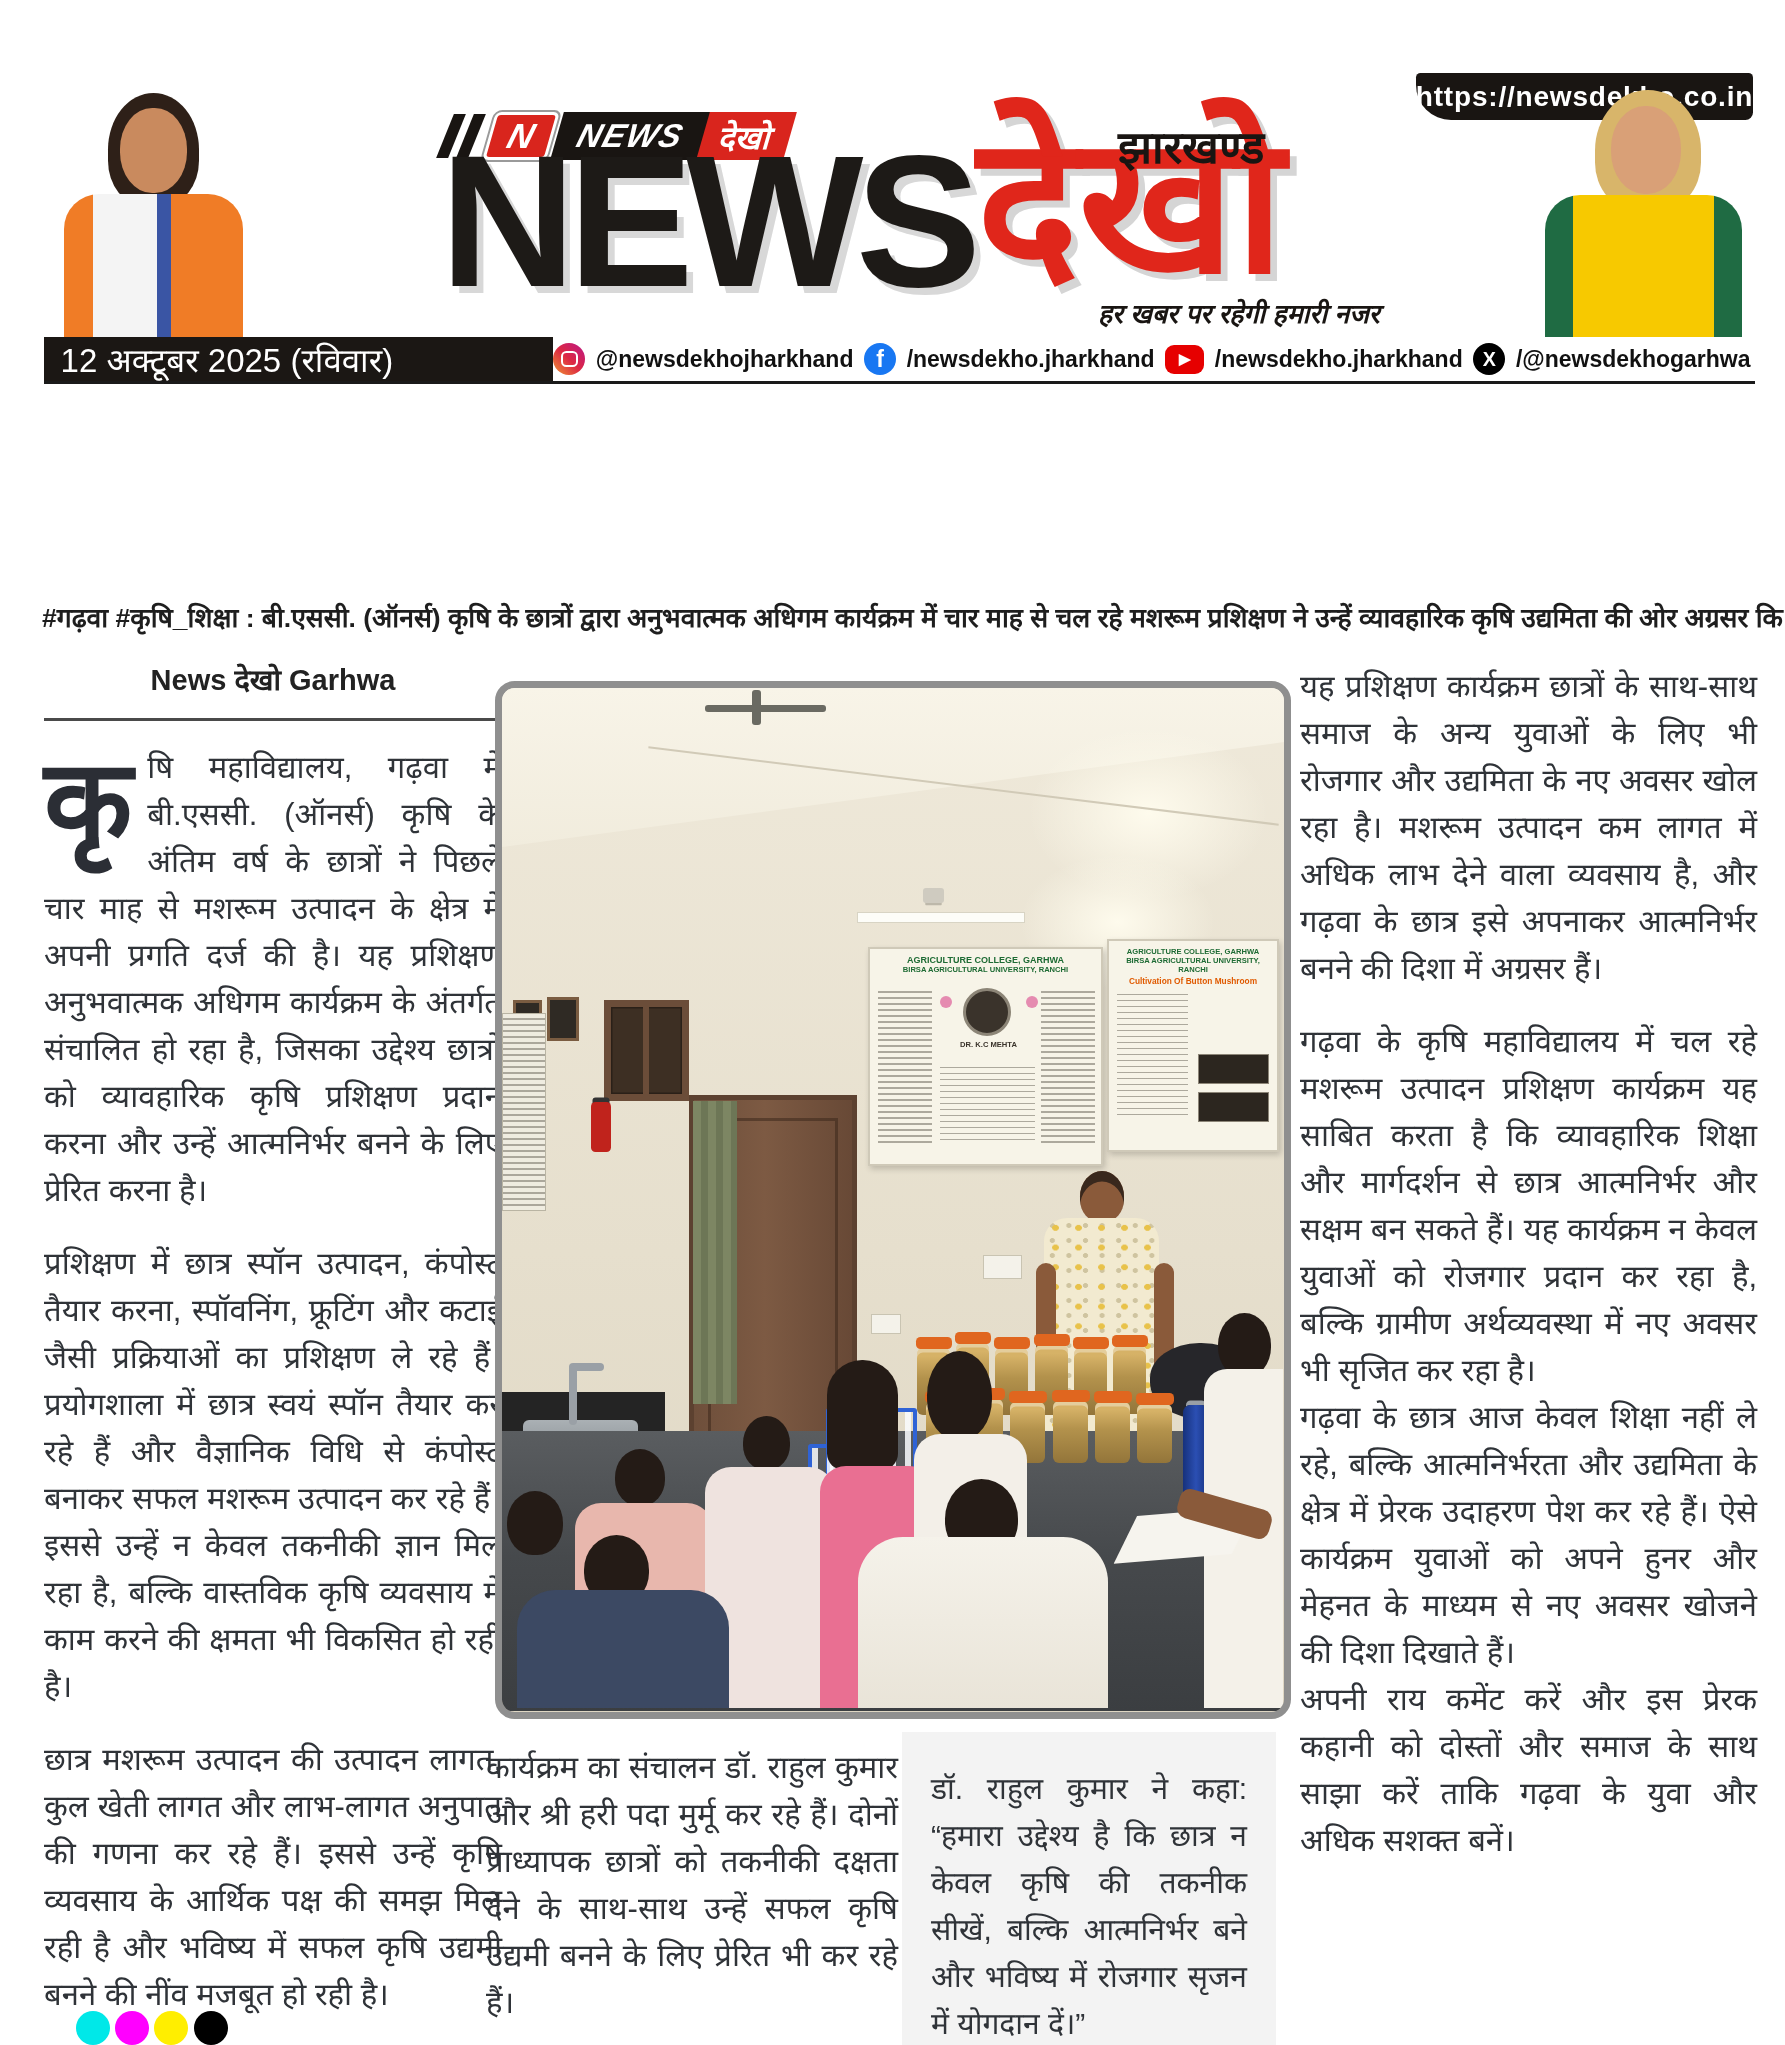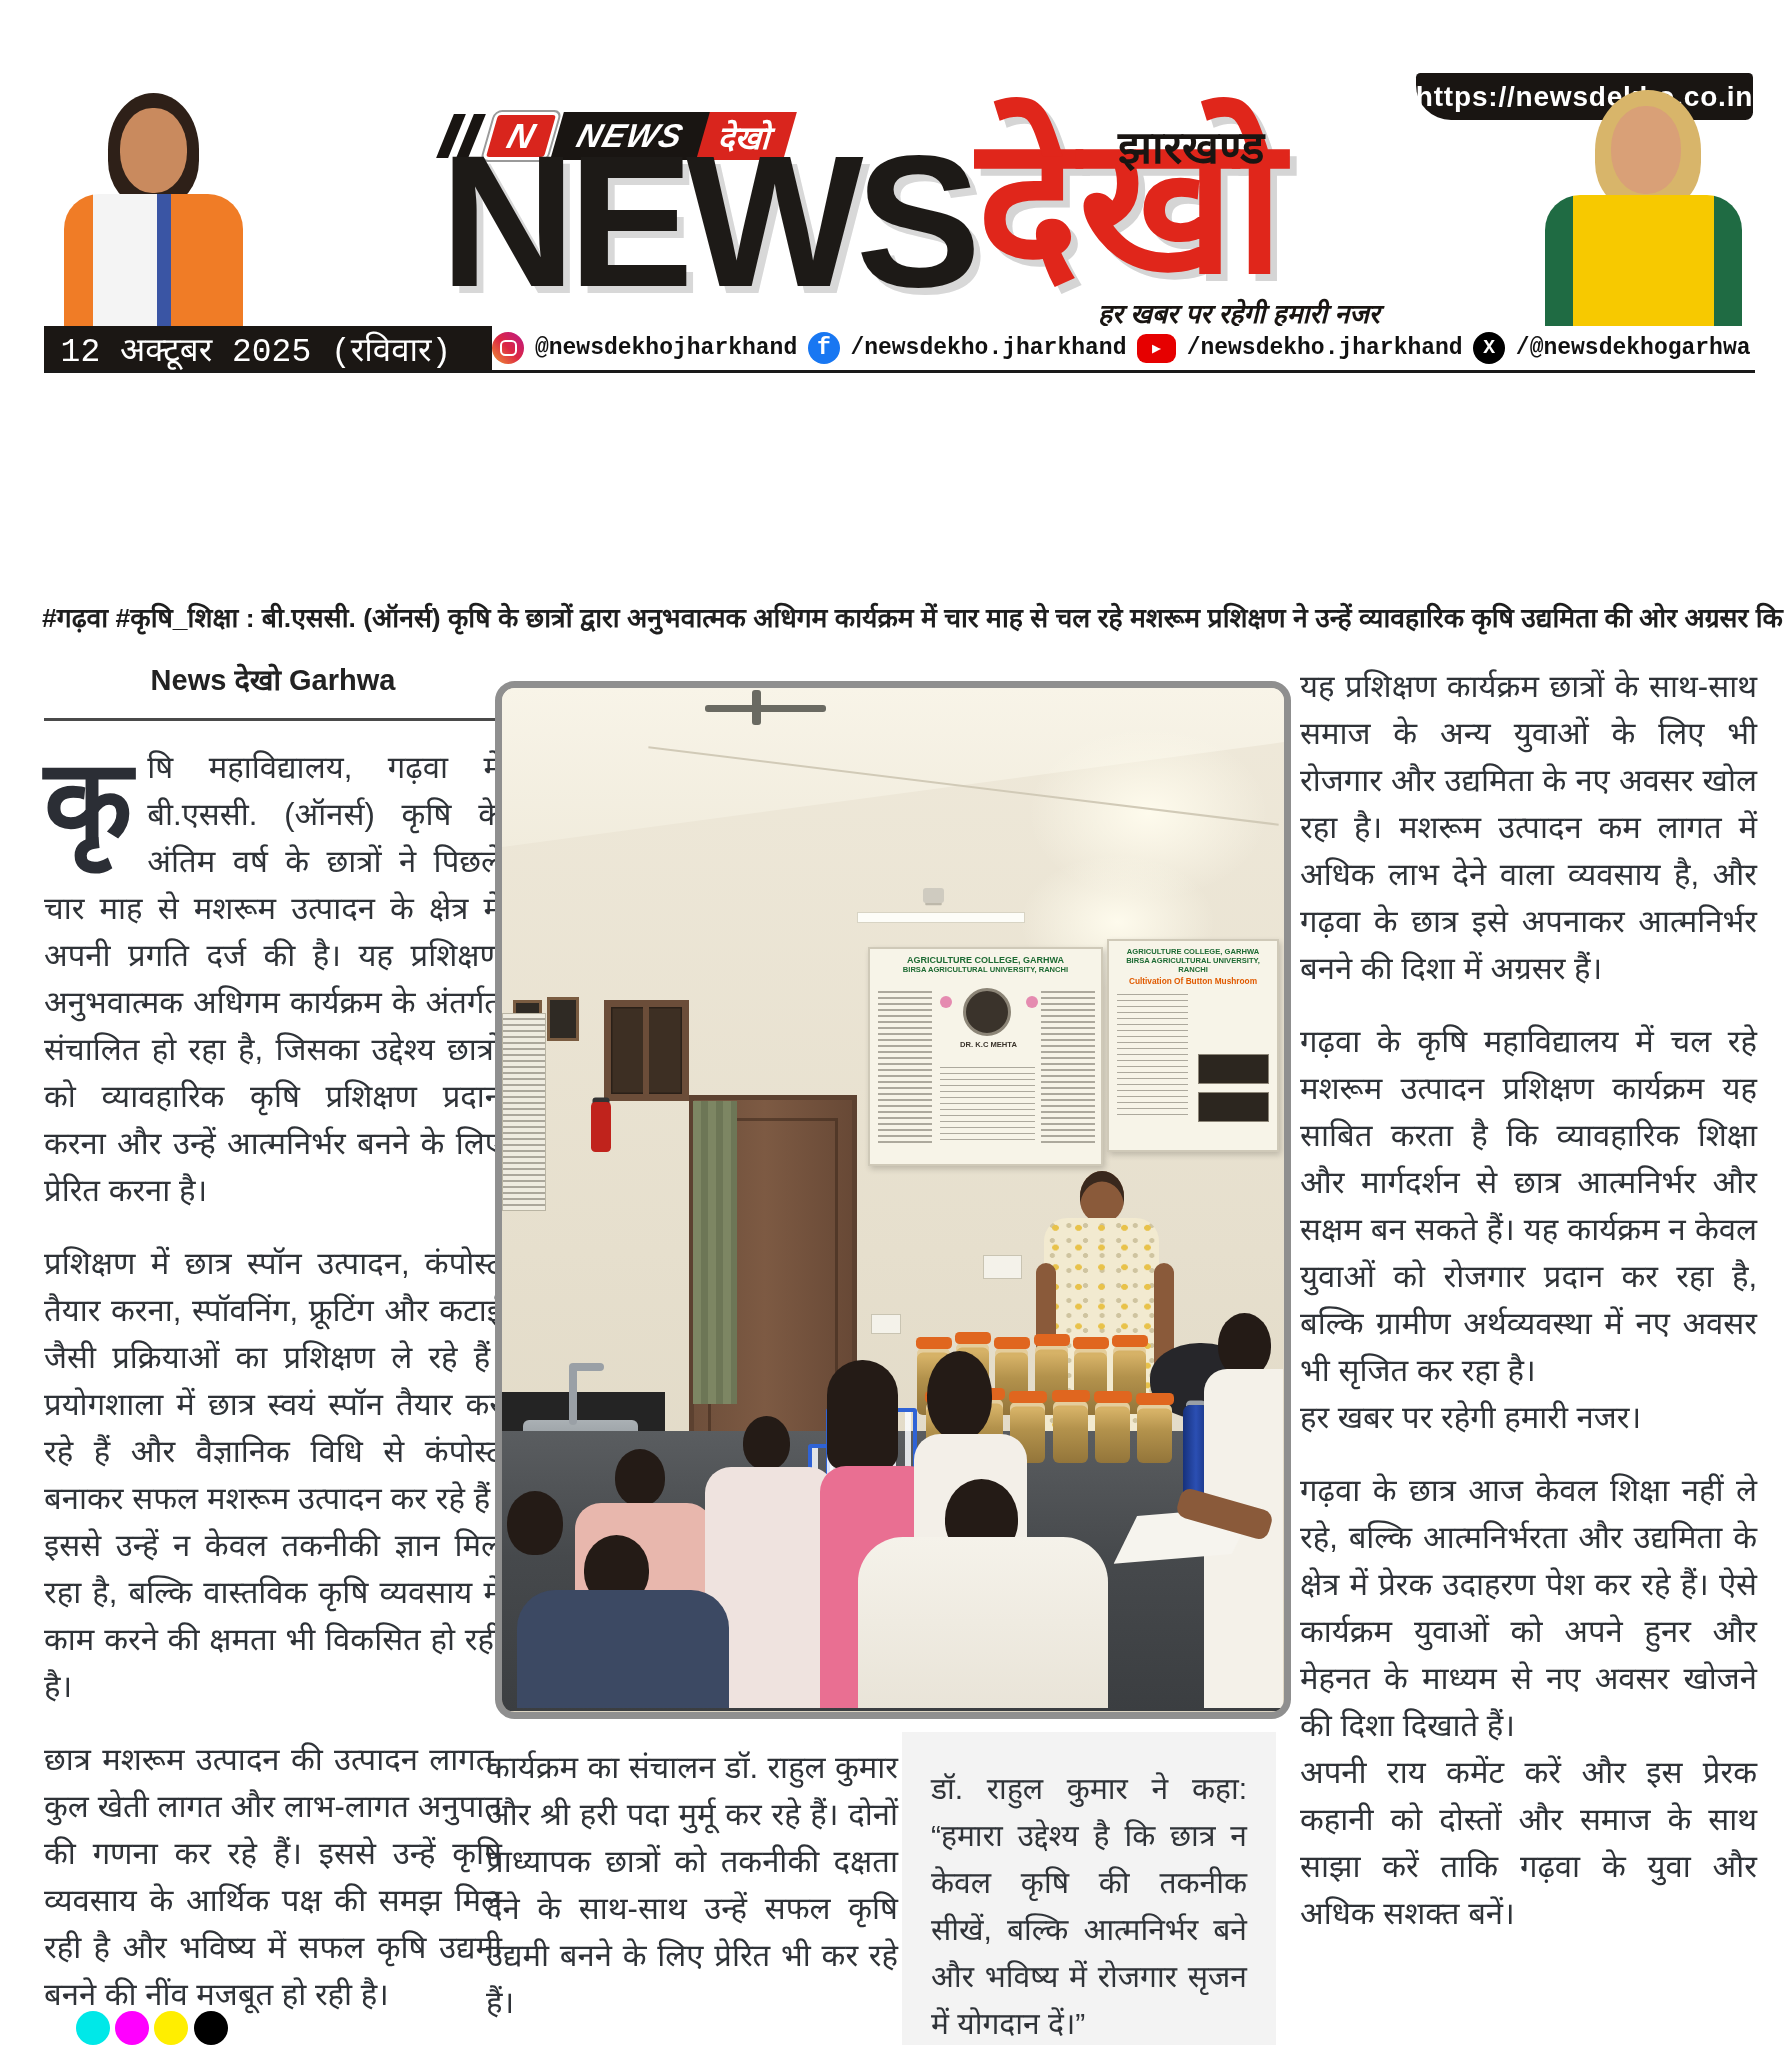--- a/index.html
+++ b/index.html
@@ -32,21 +32,21 @@
     font-weight:bold; font-size:32px; display:flex; align-items:center; padding:0 18px; margin-left:-1.5px; }
 
   .mast-news { left:440px; top:127px; font-size:188px; line-height:188px; font-weight:900;
     color:#1d1a17; letter-spacing:-7.6px; text-shadow:6.8px 6.8px 0 #d8d8d8; }
   .mast-dekho { left:977px; top:97px; font-size:191px; line-height:216px; font-weight:900;
     color:#e0261b; text-shadow:6.8px 6.8px 0 #d5d5d5; }
   .mast-region { left:1118px; top:115px; font-size:45px; font-weight:900; color:#191512; }
   .mast-tagline { left:1098px; top:295px; font-size:26.5px; font-weight:bold; font-style:italic; color:#191512; }
 
   
-  .strip { left:44px; top:326px; width:1711px; height:47px; border-bottom:3.8px solid #1a1a1a; display:flex;font-family:Liberation Mono, monospace; }
+  .strip { left:44px; top:337px; width:1711px; height:47px; border-bottom:3.8px solid #1a1a1a; display:flex; }
   .strip-date { width:974px; height:100%; background:#1b1714; color:#fff; font-size:33px;
     display:flex; align-items:center; padding-left:16.6px; }
   .strip-social { flex:1; background:#fff; display:flex; align-items:center;
     justify-content:flex-end; gap:10.6px; padding-right:4.5px; font-size:23px; font-weight:bold; color:#111; }
   .sico { width:32px; height:32px; border-radius:50%; display:flex; align-items:center;
     justify-content:center; color:#fff; font-weight:900; flex:0 0 auto; }
   .ig { background:linear-gradient(45deg,#f09433,#dc2743,#bc1888); }
   .ig i { width:16.6px; height:16.6px; border:2.3px solid #fff; border-radius:5.3px; display:block; }
   .fb { background:#1877f2; font-size:23px; }
   .yt { background:#e60000; border-radius:9px; width:39px; height:29px; font-size:15px; }
@@ -299,21 +299,20 @@
 
   <div class="abs mid-text body-txt">
     <p>कार्यक्रम का संचालन डॉ. राहुल कुमार और श्री हरी पदा मुर्मू कर रहे हैं। दोनों प्राध्यापक छात्रों को तकनीकी दक्षता देने के साथ-साथ उन्हें सफल कृषि उद्यमी बनने के लिए प्रेरित भी कर रहे हैं।</p>
   </div>
 
   <div class="abs quote-box">डॉ. राहुल कुमार ने कहा: “हमारा उद्देश्य है कि छात्र न केवल कृषि की तकनीक सीखें, बल्कि आत्मनिर्भर बने और भविष्य में रोजगार सृजन में योगदान दें।”</div>
 
   <div class="abs col-right body-txt">
     <p>यह प्रशिक्षण कार्यक्रम छात्रों के साथ-साथ समाज के अन्य युवाओं के लिए भी रोजगार और उद्यमिता के नए अवसर खोल रहा है। मशरूम उत्पादन कम लागत में अधिक लाभ देने वाला व्यवसाय है, और गढ़वा के छात्र इसे अपनाकर आत्मनिर्भर बनने की दिशा में अग्रसर हैं।</p>
     <p class="tight">गढ़वा के कृषि महाविद्यालय में चल रहे मशरूम उत्पादन प्रशिक्षण कार्यक्रम यह साबित करता है कि व्यावहारिक शिक्षा और मार्गदर्शन से छात्र आत्मनिर्भर और सक्षम बन सकते हैं। यह कार्यक्रम न केवल युवाओं को रोजगार प्रदान कर रहा है, बल्कि ग्रामीण अर्थव्यवस्था में नए अवसर भी सृजित कर रहा है।</p>
-    <p>हर खबर पर रहेगी हमारी नजर।</p>
     <p class="tight">गढ़वा के छात्र आज केवल शिक्षा नहीं ले रहे, बल्कि आत्मनिर्भरता और उद्यमिता के क्षेत्र में प्रेरक उदाहरण पेश कर रहे हैं। ऐसे कार्यक्रम युवाओं को अपने हुनर और मेहनत के माध्यम से नए अवसर खोजने की दिशा दिखाते हैं।</p>
     <p>अपनी राय कमेंट करें और इस प्रेरक कहानी को दोस्तों और समाज के साथ साझा करें ताकि गढ़वा के युवा और अधिक सशक्त बनें।</p>
   </div>
 
   <div class="dot c" style="left:76px;"></div>
   <div class="dot m" style="left:115px;"></div>
   <div class="dot y" style="left:154px;"></div>
   <div class="dot k" style="left:194px;"></div>
 
 </div>

